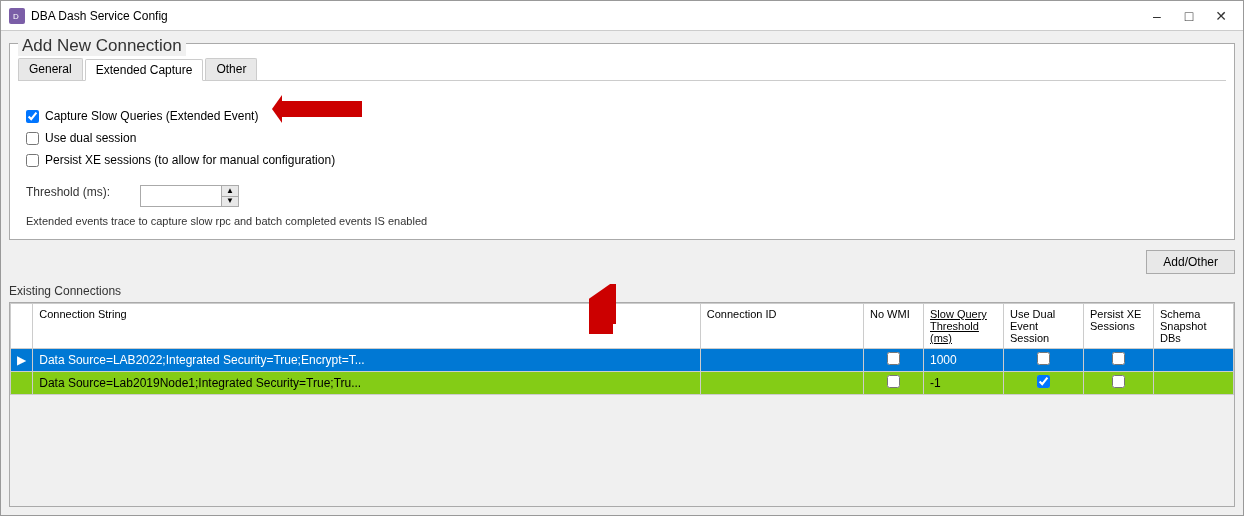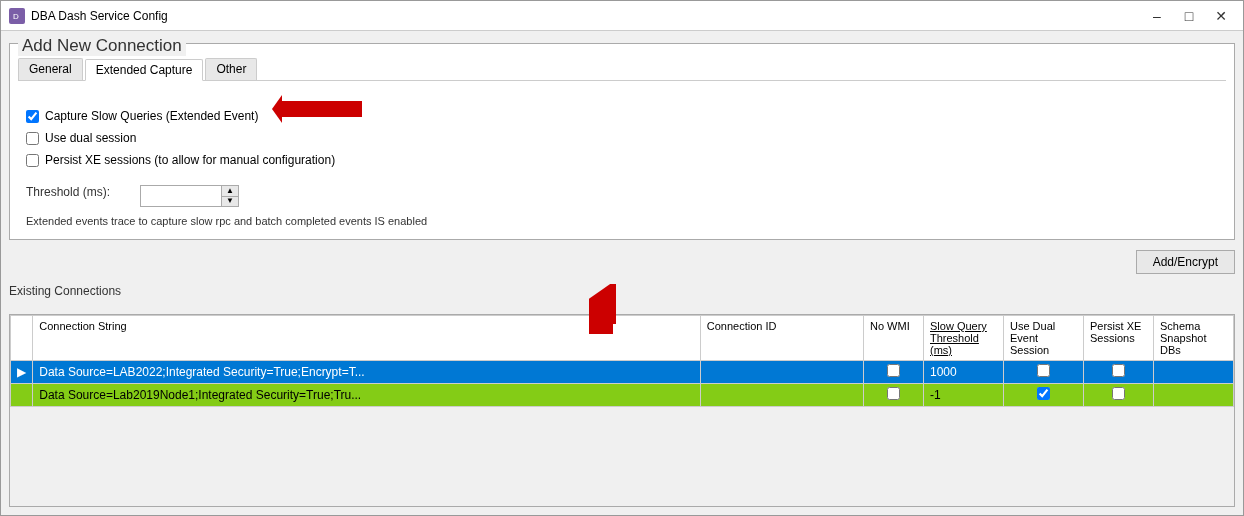--- a/index.html
+++ b/index.html
@@ -346,24 +346,24 @@
             <button class="spinner-btn">▲</button>
             <button class="spinner-btn">▼</button>
           </div>
         </div>
       </div>
 
       <div class="status-text">Extended events trace to capture slow rpc and batch completed events IS enabled</div>
     </div>
 
     <div class="add-update-row">
-      <button class="add-update-btn">Add/Encrypt</button>
+      <button class="add-update-btn">Add/Other</button>
     </div>
 
-    <div class="existing-connections" style="position:relative;gap:12px;">
+    <div class="existing-connections" style="position:relative;">
       <span class="section-title">Existing Connections</span>
 
       <svg style="position:absolute; left:580px; top:-10px; pointer-events:none; z-index:10;" width="48" height="60" viewBox="0 0 48 60">
         <defs>
           <marker id="arrowhead-down" markerWidth="14" markerHeight="10" refX="7" refY="0" orient="auto">
             <polygon points="0 0, 14 0, 7 10" fill="#cc0000"></polygon>
           </marker>
         </defs>
         <line x1="24" y1="0" x2="24" y2="50" stroke="#cc0000" stroke-width="6" marker-end="url(#arrowhead-down)"></line>
       </svg>

